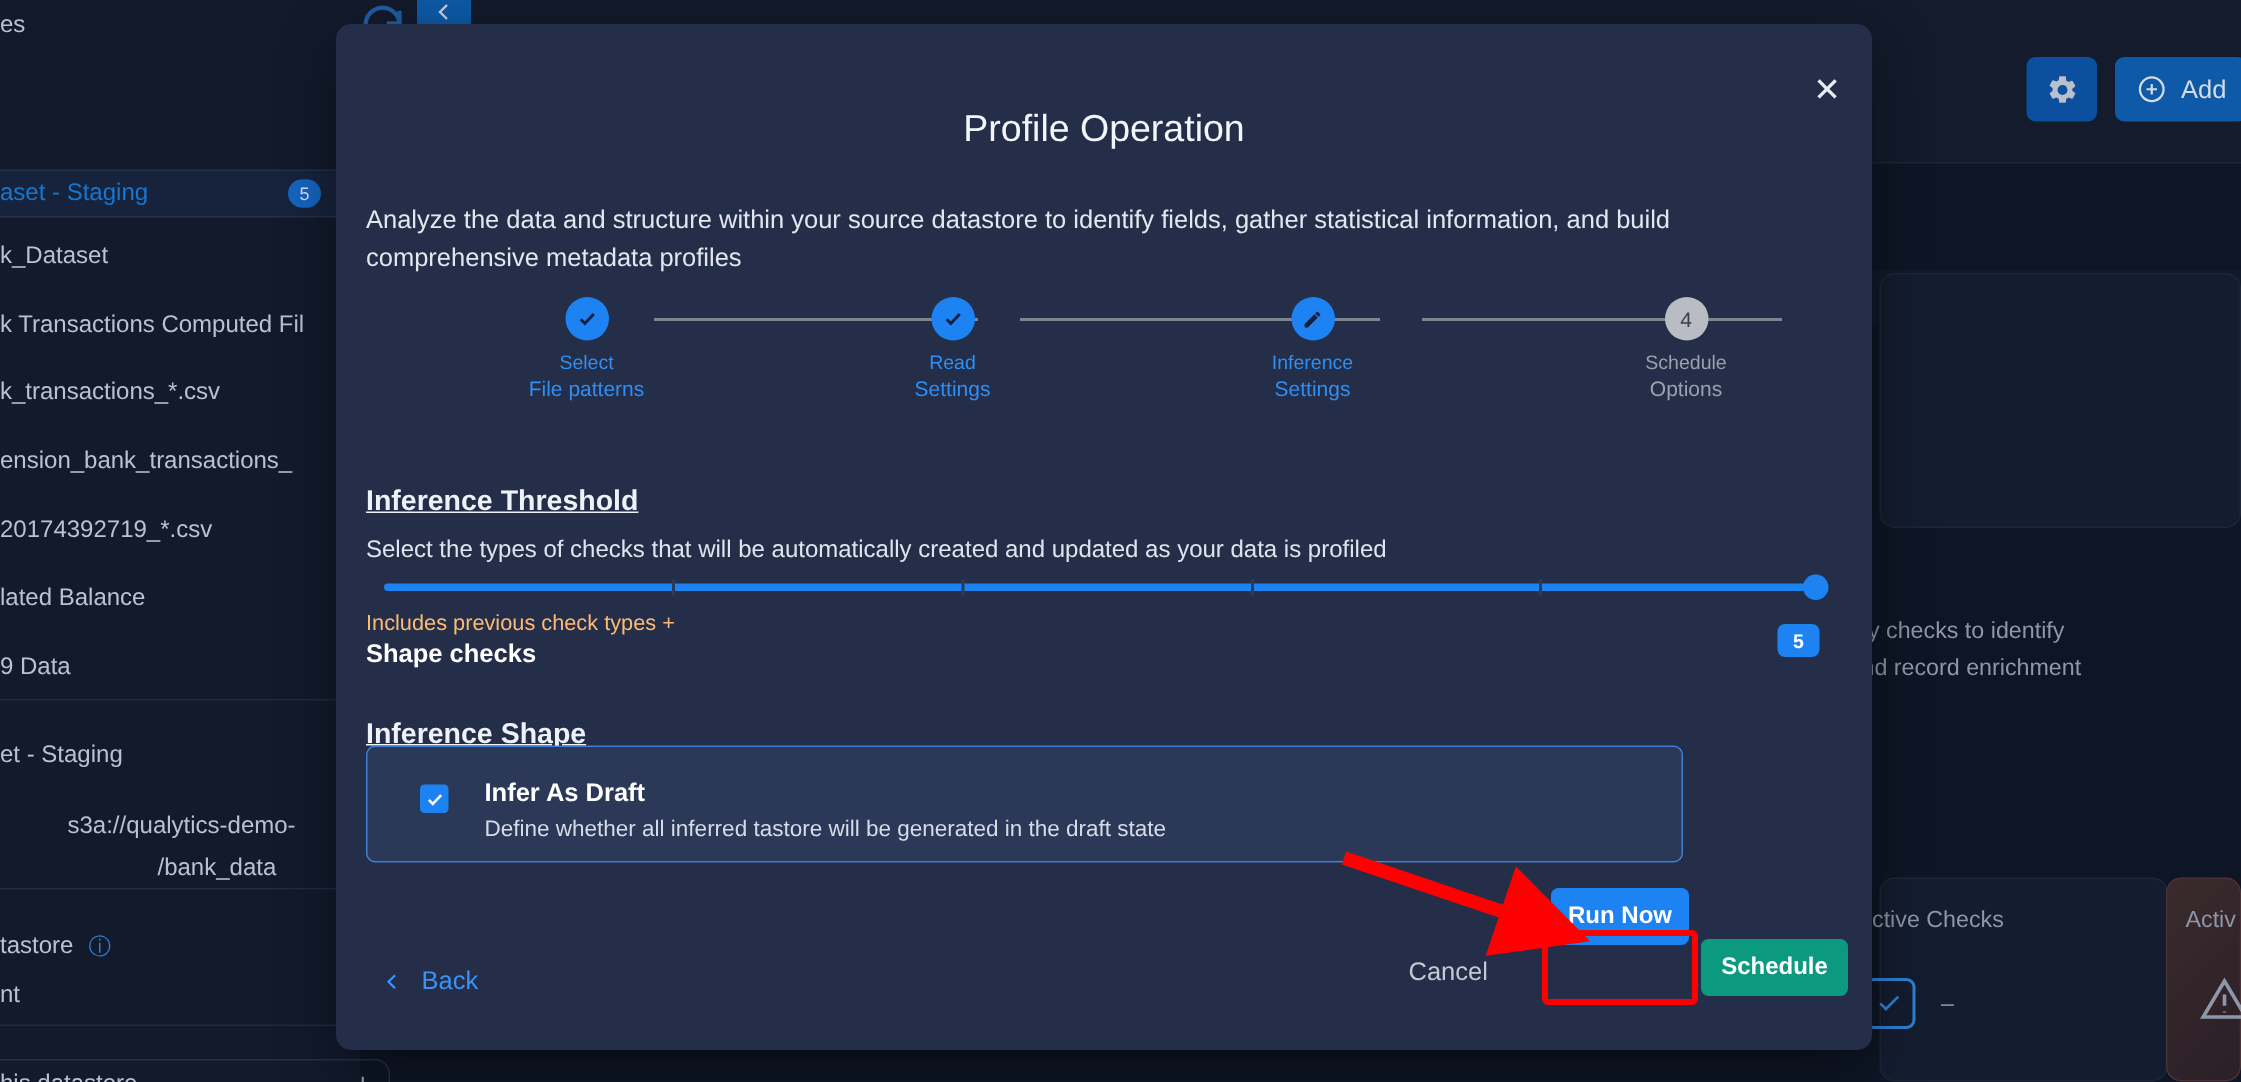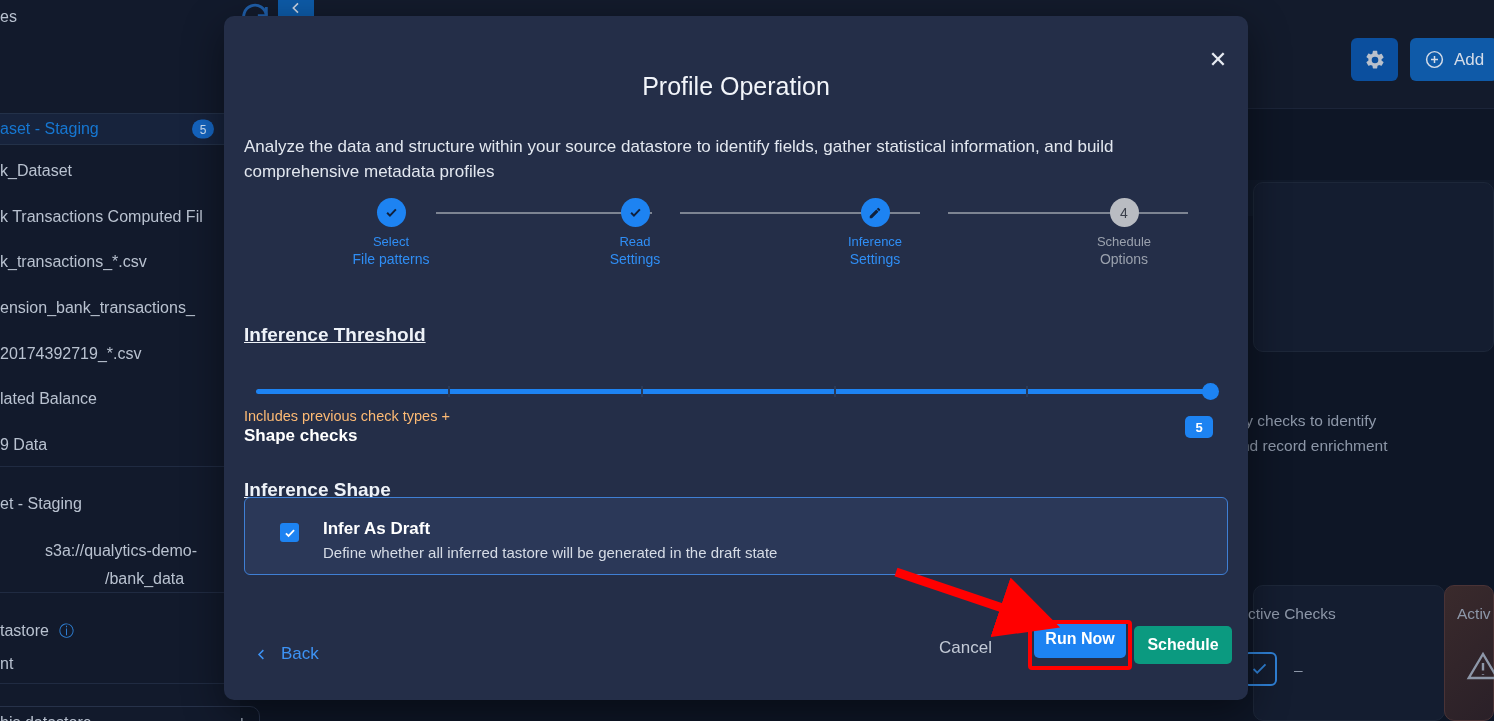--- a/index.html
+++ b/index.html
@@ -146,21 +146,21 @@
   .slider-thumb {
     position: absolute; top: 5px; width: 15px; height: 15px; border-radius: 50%;
     background: #1d83f2; box-shadow: 0 0 0 1px #1d83f2;
   }
   .slider-cap1 {
     position: absolute; left: 245px; top: 390px; color: #dfe5ee; font-size: 14.5px;
   }
 
   
   .opt-card {
-    position: absolute; left: 20px; top: 481px; width: 984px; height: 78px;
+    position: absolute; left: 20px; top: 481px; width: 878px; height: 78px;
     border: 1px solid #3f7fd4; border-radius: 6px; background: #2a3characters;
     background: #2b3858;
   }
   .opt-check {
     position: absolute; left: 35px; top: 25px;
     width: 19px; height: 19px; border-radius: 3px; background: #1d83f2;
     display: flex; align-items: center; justify-content: center;
   }
   .opt-title {
     position: absolute; left: 78px; top: 21px; color: #ffffff;
@@ -174,21 +174,21 @@
   .btn-back {
     position: absolute; left: 30px; top: 620px; height: 36px;
     display: flex; align-items: center; gap: 12px;
     color: #3d93f5; font-size: 17px; cursor: pointer;
   }
   .btn-cancel {
     position: absolute; left: 715px; top: 622px;
     color: #c3cad6; font-size: 17px; cursor: pointer;
   }
   .btn-run {
-    position: absolute; left: 810px; top: 604px;
+    position: absolute; left: 810px; top: 576px;
     width: 92px; height: 38px; border-radius: 5px; background: #1d83f2;
     color: #fff; font-size: 16px; font-weight: 700;
     display: flex; align-items: center; justify-content: center; cursor: pointer;
   }
   .btn-run-ring {
     position: absolute; left: 804px; top: 604px;
     width: 104px; height: 50px; border: 4px solid #ff0000; border-radius: 4px;
     pointer-events: none;
   }
   .btn-schedule {
@@ -359,20 +359,21 @@
     </div>
 
     <div class="step" id="step-3" style="left:795px;">
       <div class="step-dot dot-gray">4</div>
       <div class="step-l1 lbl-gray">Schedule</div>
       <div class="step-l2 lbl-gray">Options</div>
     </div>
   </div>
 
   <div class="sec-title" style="top:308px">Inference Threshold</div>
+  <div class="sec-sub" style="top:342px">Select the types of checks that will be automatically created and updated as your data is profiled</div>
 
   <div class="slider-wrap">
     <div class="slider-track"></div>
     <div class="slider-tick" style="left:192px"></div>
     <div class="slider-tick" style="left:385px"></div>
     <div class="slider-tick" style="left:578px"></div>
     <div class="slider-tick" style="left:770px"></div>
     <div class="slider-thumb" style="left:947px"></div>
   </div>
 

